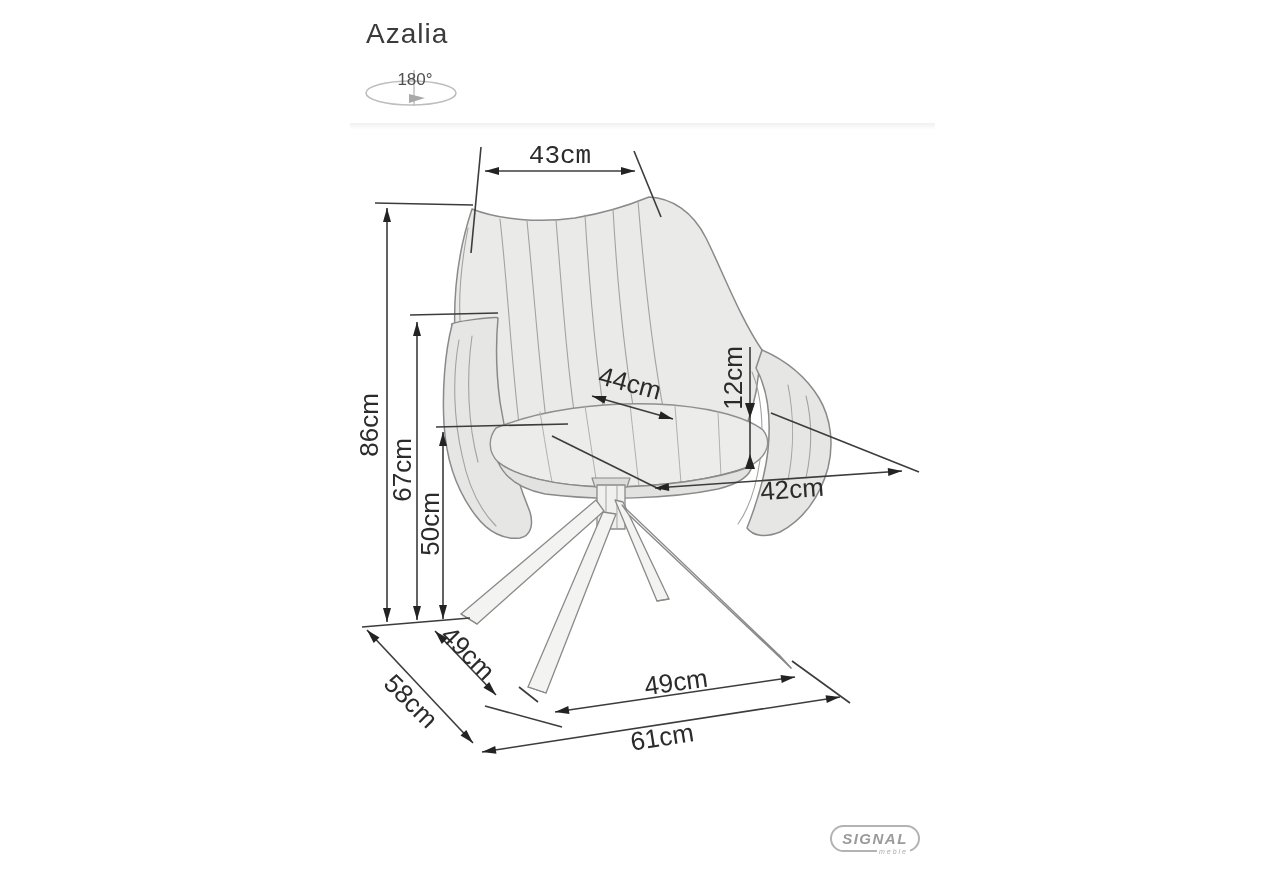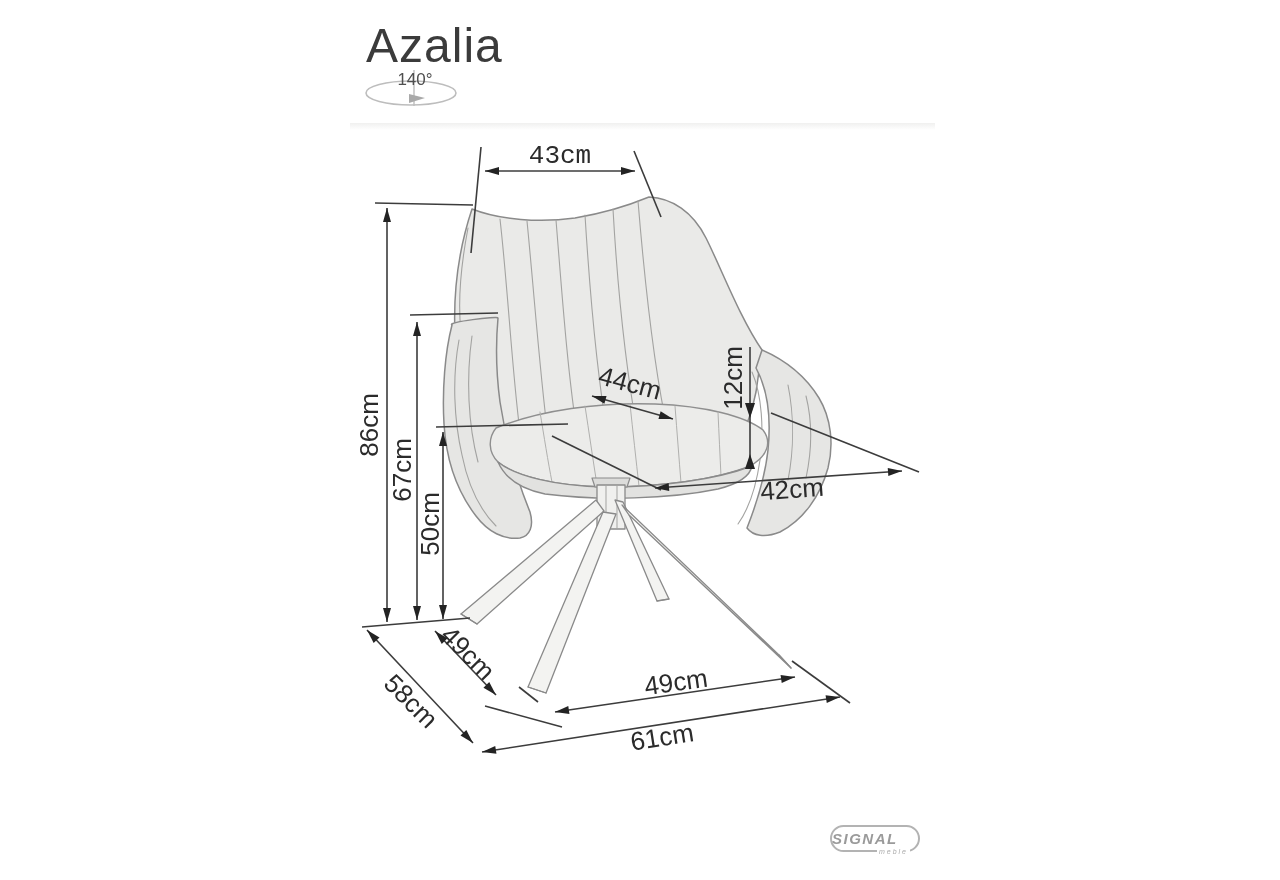--- a/index.html
+++ b/index.html
@@ -5,35 +5,35 @@
   html,body{margin:0;padding:0;background:#ffffff;}
   #stage{
     position:relative;width:1280px;height:880px;background:#ffffff;overflow:hidden;
     font-family:"Liberation Sans",sans-serif;
   }
   .photo-edge{
     position:absolute;left:350px;top:123px;width:585px;height:7px;
     background:linear-gradient(to bottom,#ebebea,rgba(255,255,255,0));opacity:.75;
   }
   .title{
-    position:absolute;left:366px;top:18px;font-size:48px;color:#3b3b3b;
+    position:absolute;left:366px;top:18px;font-size:28px;color:#3b3b3b;
     letter-spacing:1px;white-space:nowrap;
   }
   .rot-label{
     position:absolute;left:415px;top:80px;transform:translate(-50%,-50%);
     font-size:17px;color:#4f4f4f;white-space:nowrap;
   }
   .dim{
     position:absolute;font-size:26px;color:#2b2b2b;white-space:nowrap;line-height:1;
   }
   svg.layer{position:absolute;left:0;top:0;}
   .logo{
     position:absolute;left:830px;top:825px;width:90px;height:27px;
     border:2px solid #b3b3b3;border-radius:14px;box-sizing:border-box;
-    display:flex;align-items:center;
+    display:flex;align-items:center;justify-content:center;
   }
   .logo-text{
     font-size:15px;font-weight:bold;font-style:italic;color:#9a9a9a;
     letter-spacing:1.5px;line-height:1;
   }
   .logo-sub{
     position:absolute;right:8px;bottom:-5px;font-size:7px;color:#ababab;
     letter-spacing:2px;background:#ffffff;padding:0 2px;line-height:1;font-style:italic;
   }
 </style>
@@ -44,21 +44,21 @@
 
   <div class="photo-edge"></div>
 
   <div class="title">Azalia</div>
 
   <svg class="layer" width="1280" height="880" viewBox="0 0 1280 880">
     <ellipse cx="411" cy="93" rx="45" ry="12" fill="none" stroke="#bdbdbd" stroke-width="1.6"></ellipse>
     <line x1="414" y1="70" x2="414" y2="106" stroke="#bdbdbd" stroke-width="1.4"></line>
     <polygon points="409,94 409,103 425,98" fill="#a9a9a9"></polygon>
   </svg>
-  <div class="rot-label">140°</div>
+  <div class="rot-label">180°</div>
 
   <svg class="layer" width="1280" height="880" viewBox="0 0 1280 880">
     <defs>
       <marker id="arr" viewBox="0 0 16 12" refX="15" refY="6" markerWidth="16" markerHeight="12" markerUnits="userSpaceOnUse" orient="auto-start-reverse">
         <path d="M1,2 L15,6 L1,10 Z" fill="#232323"></path>
       </marker>
     </defs>
 
     <g stroke-linejoin="round" stroke-linecap="round">
 

